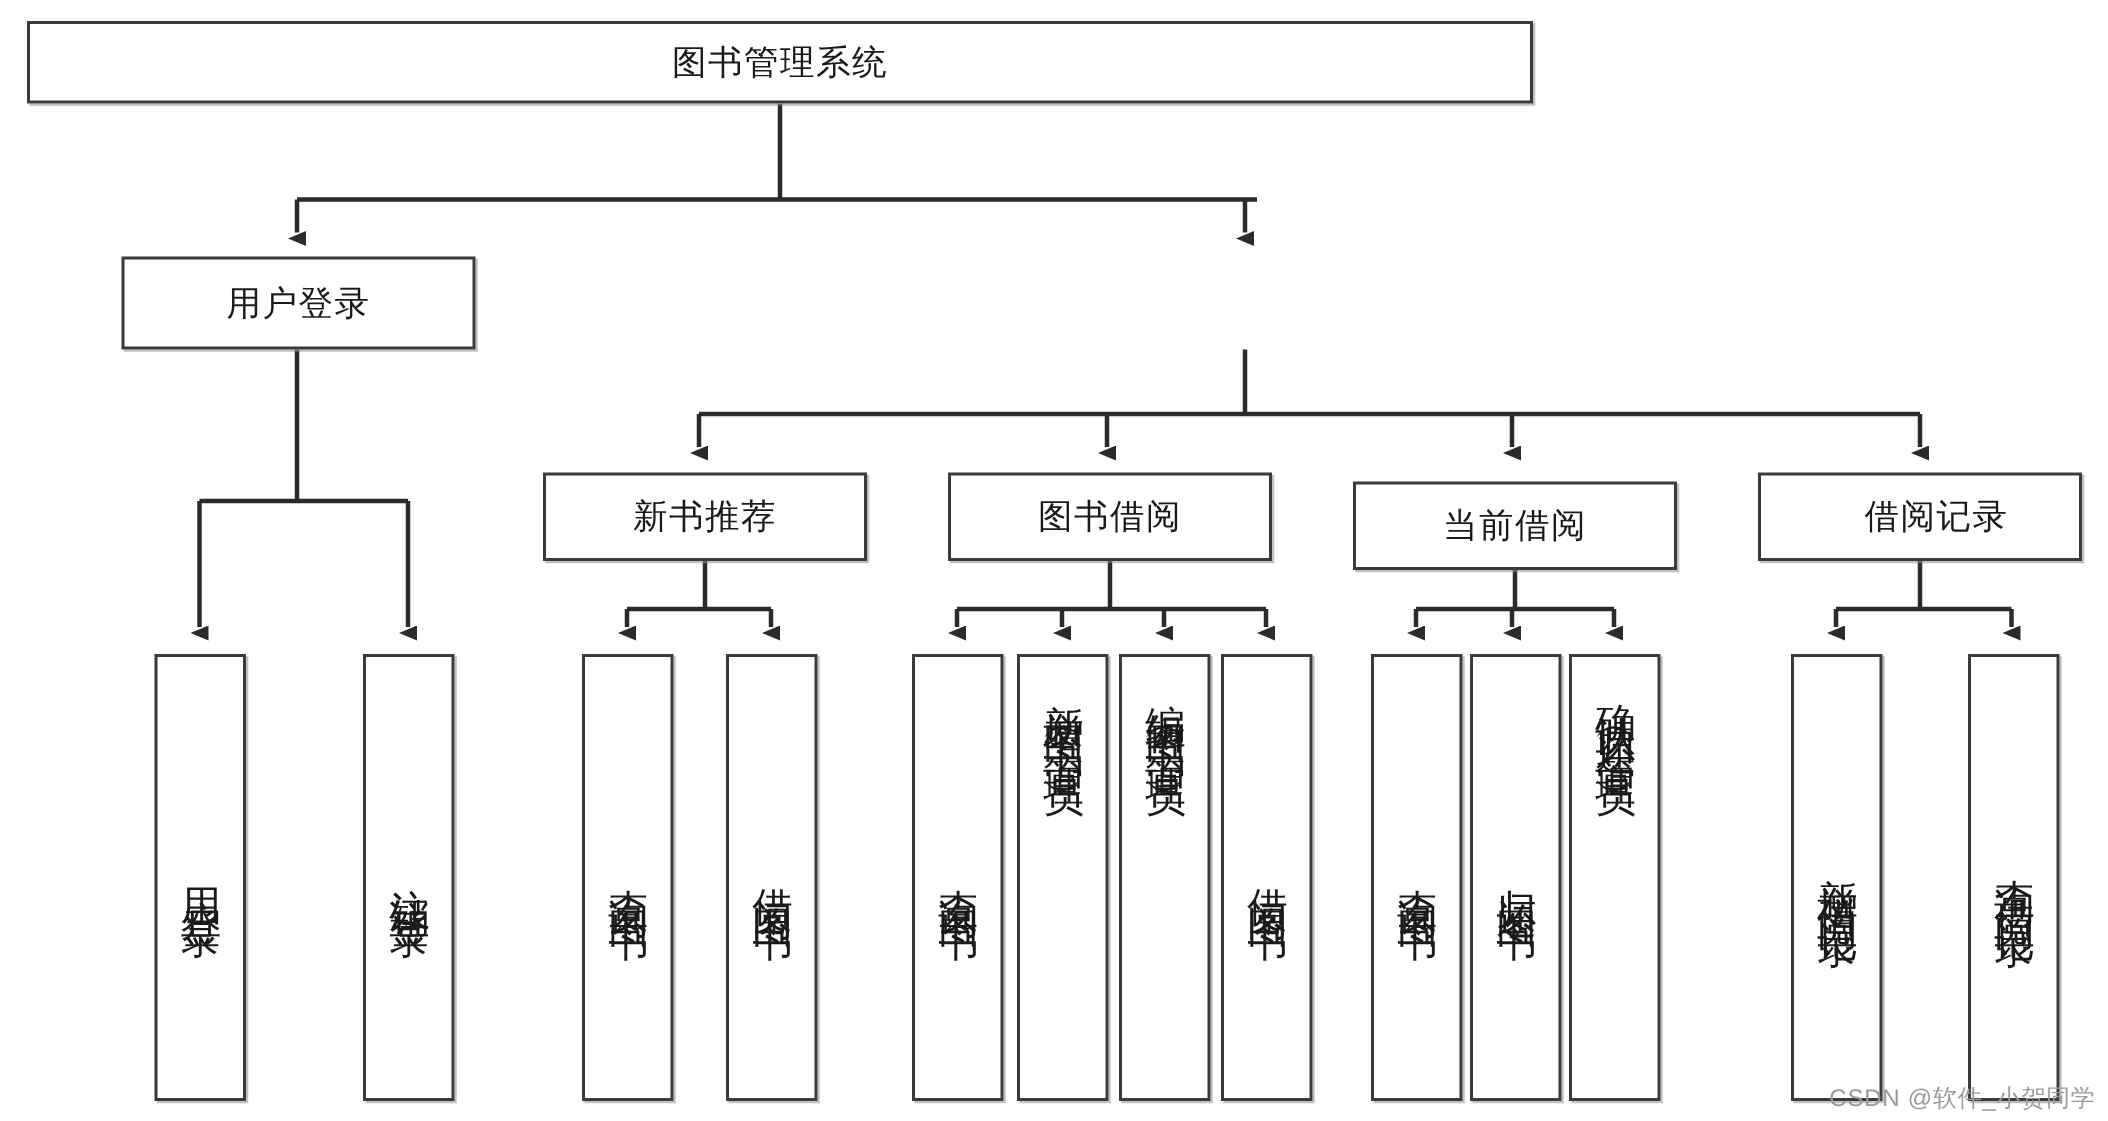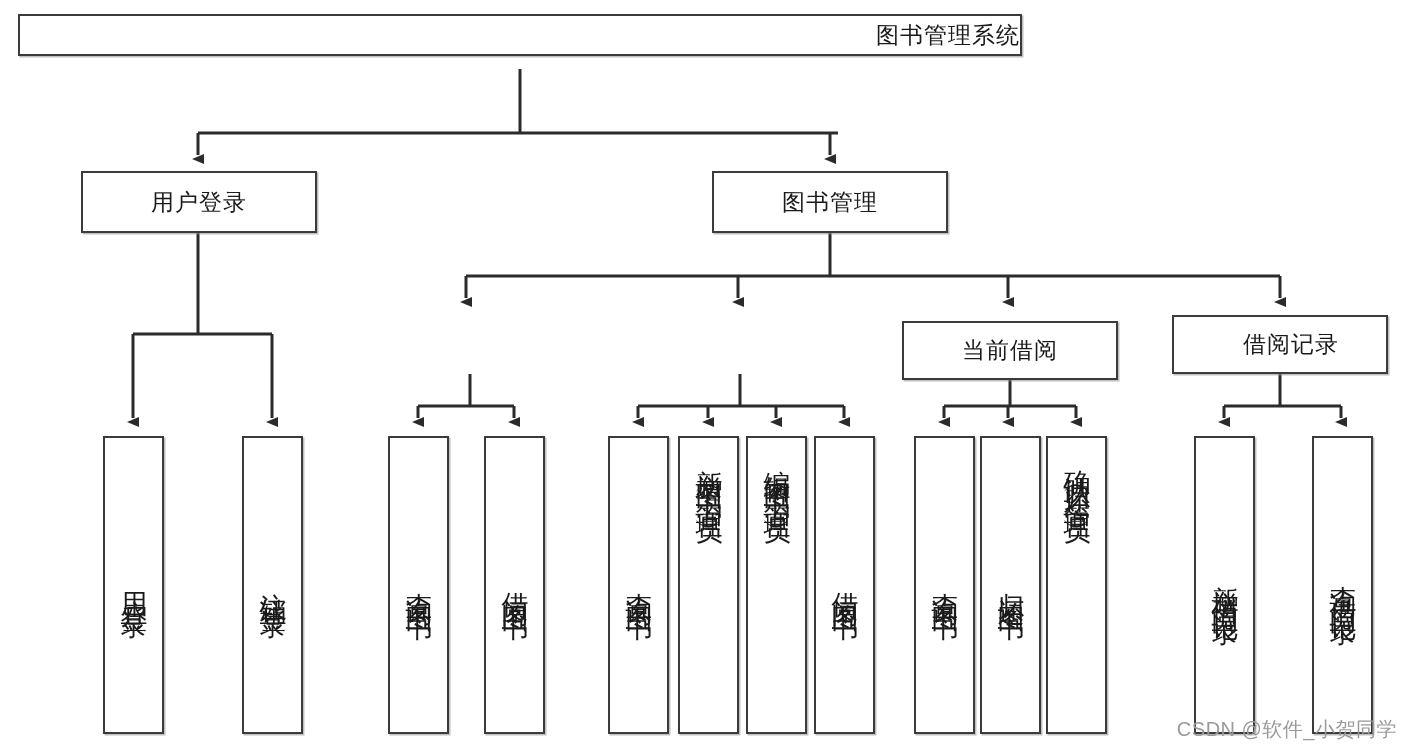--- a/index.html
+++ b/index.html
@@ -62,21 +62,21 @@
     line-height: 1;
   }
   .node.v.mid {
     align-items: center;
     padding-top: 0;
   }
   .watermark {
     position: absolute;
     right: 8px;
     bottom: 4px;
-    font-size: 20px;
+    font-size: 16px;
     color: #9a9a9a;
     letter-spacing: 0.5px;
     z-index: 3;
     white-space: nowrap;
   }
 </style>
 </head>
 <body>
 
 <div id="canvas">
@@ -124,33 +124,36 @@
       <path d="M1008,406 L1008,418" marker-end="url(#arw)"></path>
       <path d="M1076,406 L1076,418" marker-end="url(#arw)"></path>
 
       <path d="M1280,374 L1280,406"></path>
       <path d="M1224,406 L1341,406"></path>
       <path d="M1224,406 L1224,418" marker-end="url(#arw)"></path>
       <path d="M1341,406 L1341,418" marker-end="url(#arw)"></path>
     </g>
   </svg>
 
-  <div class="node h" style="left:18px; top:14px; width:1004px; height:42px;justify-content:flex-end;">
+  <div class="node h" style="left:18px; top:14px; width:1004px; height:55px;">
     <span class="lbl">图书管理系统</span>
   </div>
 
   <div class="node h" style="left:81px; top:171px; width:236px; height:62px;">
     <span class="lbl">用户登录</span>
   </div>
 
-  <div class="node h" style="left:712px; top:171px; width:236px; height:62px;">
-    <span class="lbl">图书管理</span>
-  </div>
-
-
+
+  <div class="node h" style="left:362px; top:315px; width:216px; height:59px;">
+    <span class="lbl">新书推荐</span>
+  </div>
+
+  <div class="node h" style="left:632px; top:315px; width:216px; height:59px;">
+    <span class="lbl">图书借阅</span>
+  </div>
 
   <div class="node h" style="left:902px; top:321px; width:216px; height:59px;">
     <span class="lbl">当前借阅</span>
   </div>
 
   <div class="node h" style="left:1172px; top:315px; width:216px; height:59px;padding-left:22px;">
     <span class="lbl">借阅记录</span>
   </div>
 
   <div class="node v mid" style="left:103px; top:436px; width:61px; height:298px;">

